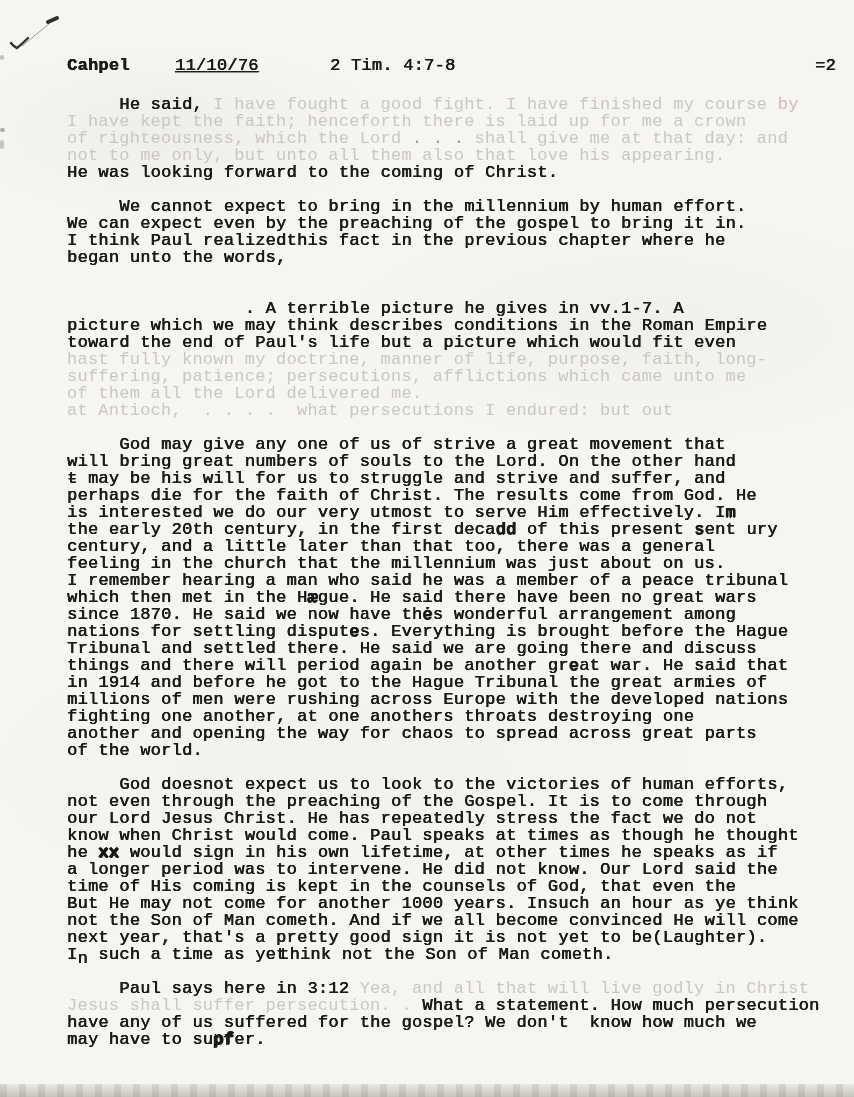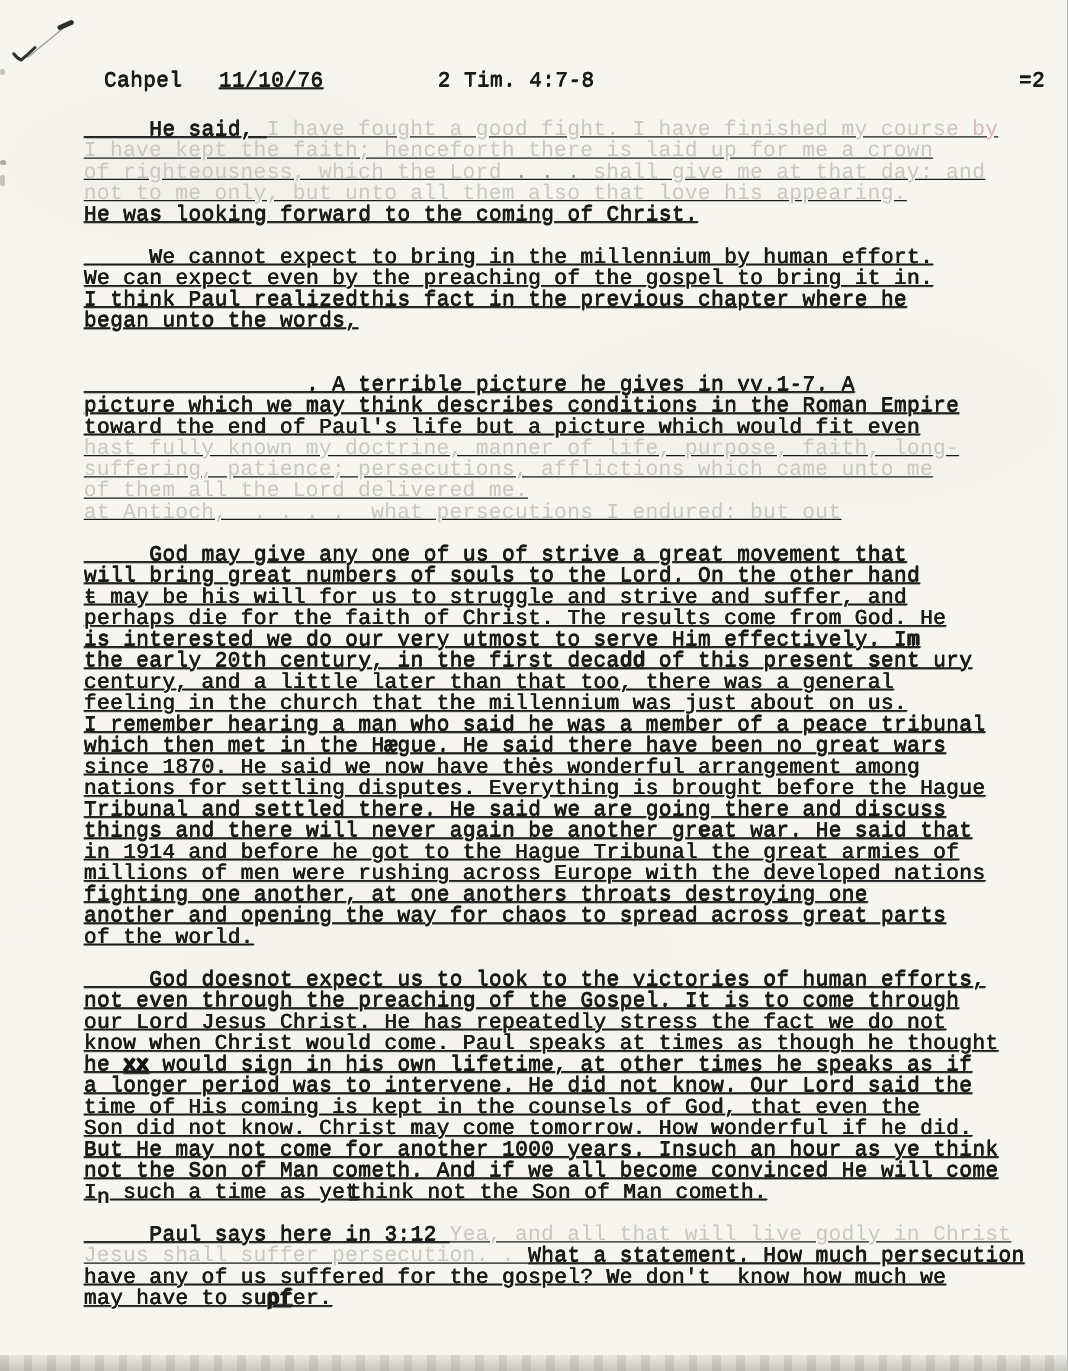--- a/index.html
+++ b/index.html
@@ -16,26 +16,26 @@
     font-family:"Liberation Mono","DejaVu Sans Mono",monospace;
     color:var(--ink,#1b1b1b);
   }
   #typearea{
     position:absolute;left:67px;top:57px;right:10px;
     font-size:17px;line-height:17px;letter-spacing:0.25px;
   }
   .tw{ text-shadow:0.45px 0 0 currentColor, 0 0.45px 0 currentColor; }
   #hdr{position:relative;height:17px;white-space:pre;}
   #hdr span{position:absolute;top:0;}
-  #hdr .h-author{left:16px;}
+  #hdr .h-author{left:0;font-weight:bold;}
   #hdr .h-date{left:108px;text-decoration:underline;}
-  #hdr .h-scripture{left:263px;margin-left:20px;}
+  #hdr .h-scripture{left:263px;}
   #hdr .h-page{left:748px;}
   #lines{margin-top:22px;}
-  .line{height:17px;white-space:pre;text-decoration:underline;}
+  .line{height:17px;white-space:pre;}
   .seg{display:inline;}
   .s-f{color:var(--faint,#c9c7c1);filter:blur(0.55px);text-shadow:none;}
   .s-f2{color:var(--faint_dark,#9a9890);filter:blur(0.3px);text-shadow:none;}
   .s-fp{color:var(--faint_pink,#d8b4c4);filter:blur(0.6px);text-shadow:none;}
   .s-blot{color:#161616;text-shadow:1px 0 0 currentColor,-1px 0 0 currentColor,0 1px 0 currentColor,0 -1px 0 currentColor,1px 1px 0 currentColor;margin-top:24px;}
   .s-dense{text-shadow:0.9px 0 0 currentColor,-0.4px 0 0 currentColor,0 0.5px 0 currentColor;}
   .s-dense2{text-shadow:1.1px 0 0 currentColor,-1px 1px 0 currentColor,0 -1px 0 currentColor,0.5px 0.5px 0 currentColor;}
   .s-sub{position:relative;top:3.5px;}
   .s-tuck{margin-left:-7.5px;}
   #penmarks{position:absolute;left:4px;top:12px;}
@@ -99,37 +99,37 @@
         <div class="line"><span class="seg s-n">perhaps die for the faith of Christ. The results come from God. He</span></div>
         <div class="line"><span class="seg s-n">is interested we do our very utmost to serve Him effectively. I</span><span class="seg s-dense">m</span></div>
         <div class="line"><span class="seg s-n">the early 20th century, in the first deca</span><span class="seg s-dense">dd</span><span class="seg s-n"> of this present </span><span class="seg s-dense">s</span><span class="seg s-n">ent ury</span></div>
         <div class="line"><span class="seg s-n">century, and a little later than that too, there was a general</span></div>
         <div class="line"><span class="seg s-n">feeling in the church that the millennium was just about on us.</span></div>
         <div class="line"><span class="seg s-n">I remember hearing a man who said he was a member of a peace tribunal</span></div>
         <div class="line"><span class="seg s-n">which then met in the H</span><span class="seg s-dense">æ</span><span class="seg s-n">gue. He said there have been no great wars</span></div>
         <div class="line"><span class="seg s-n">since 1870. He said we now have th</span><span class="seg s-dense">ė</span><span class="seg s-n">s wonderful arrangement among</span></div>
         <div class="line"><span class="seg s-n">nations for settling disput</span><span class="seg s-dense">e</span><span class="seg s-n">s. Everything is brought before the Hague</span></div>
         <div class="line"><span class="seg s-n">Tribunal and settled there. He said we are going there and discuss</span></div>
-        <div class="line"><span class="seg s-n">things and there will never again be another gr</span><span class="seg s-dense">e</span><span class="seg s-n">at war. He said that</span></div>
+        <div class="line"><span class="seg s-n">things and there will period again be another gr</span><span class="seg s-dense">e</span><span class="seg s-n">at war. He said that</span></div>
         <div class="line"><span class="seg s-n">in 1914 and before he got to the Hague Tribunal the great armies of</span></div>
         <div class="line"><span class="seg s-n">millions of men were rushing across Europe with the developed nations</span></div>
         <div class="line"><span class="seg s-n">fighting one another, at one anothers throats destroying one</span></div>
         <div class="line"><span class="seg s-n">another and opening the way for chaos to spread across great parts</span></div>
         <div class="line"><span class="seg s-n">of the world.</span></div>
         <div class="line"></div>
         <div class="line"><span class="seg s-n">     God doesnot expect us to look to the victories of human efforts,</span></div>
         <div class="line"><span class="seg s-n">not even through the preaching of the Gospel. It is to come through</span></div>
         <div class="line"><span class="seg s-n">our Lord Jesus Christ. He has repeatedly stress the fact we do not</span></div>
         <div class="line"><span class="seg s-n">know when Christ would come. Paul speaks at times as though he thought</span></div>
         <div class="line"><span class="seg s-n">he </span><span class="seg s-blot">xx</span><span class="seg s-n"> would sign in his own lifetime, at other times he speaks as if</span></div>
         <div class="line"><span class="seg s-n">a longer period was to intervene. He did not know. Our Lord said the</span></div>
         <div class="line"><span class="seg s-n">time of His coming is kept in the counsels of God, that even the</span></div>
-        <div class="line"><span class="seg s-n">Son did not know. Christ may come tomorrow. How wonderful if he did.</span></div>
         <div class="line"><span class="seg s-n">But He may not come for another 1000 years. Insuch an hour as ye think</span></div>
         <div class="line"><span class="seg s-n">not the Son of Man cometh. And if we all become convinced He will come</span></div>
+        <div class="line"><span class="seg s-n">next year, that's a pretty good sign it is not yet to be(Laughter).</span></div>
         <div class="line"><span class="seg s-n">I</span><span class="seg s-sub">n</span><span class="seg s-n"> such a time as yet</span><span class="seg s-tuck">t</span><span class="seg s-n">hink not the Son of Man cometh.</span></div>
         <div class="line"></div>
         <div class="line"><span class="seg s-n">     Paul says here in 3:12 </span><span class="seg s-f">Yea, and all that will live godly in Christ</span></div>
         <div class="line"><span class="seg s-f">Jesus shall suffer persecution. . </span><span class="seg s-n">What a statement. How much persecution</span></div>
         <div class="line"><span class="seg s-n">have any of us suffered for the gospel? We don't  know how much we</span></div>
         <div class="line"><span class="seg s-n">may have to su</span><span class="seg s-dense2">pf</span><span class="seg s-n">er.</span></div>
       </div>
   </div>
 
   <div id="bottomband"></div>

